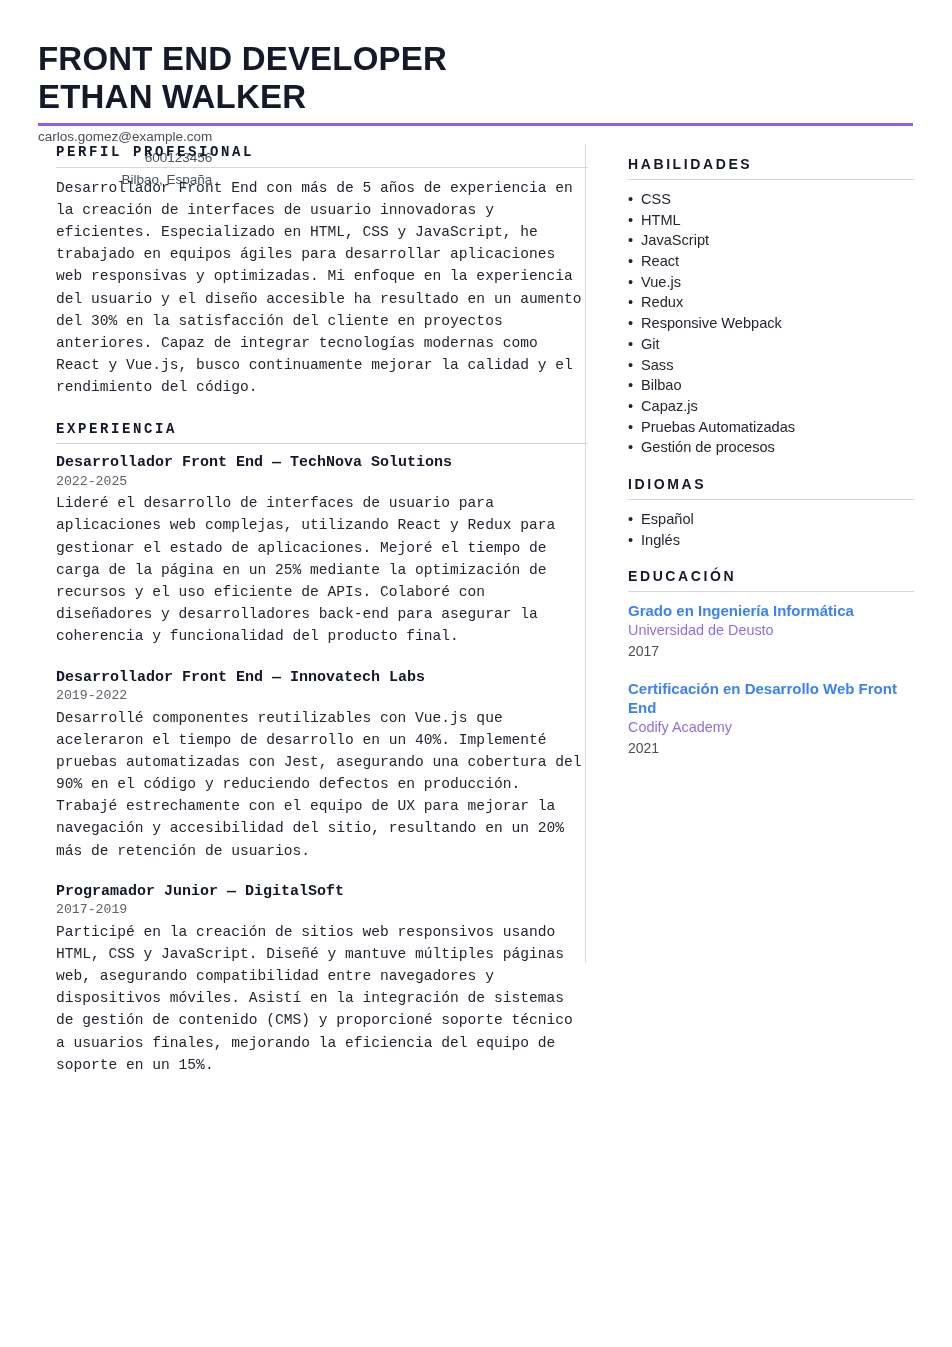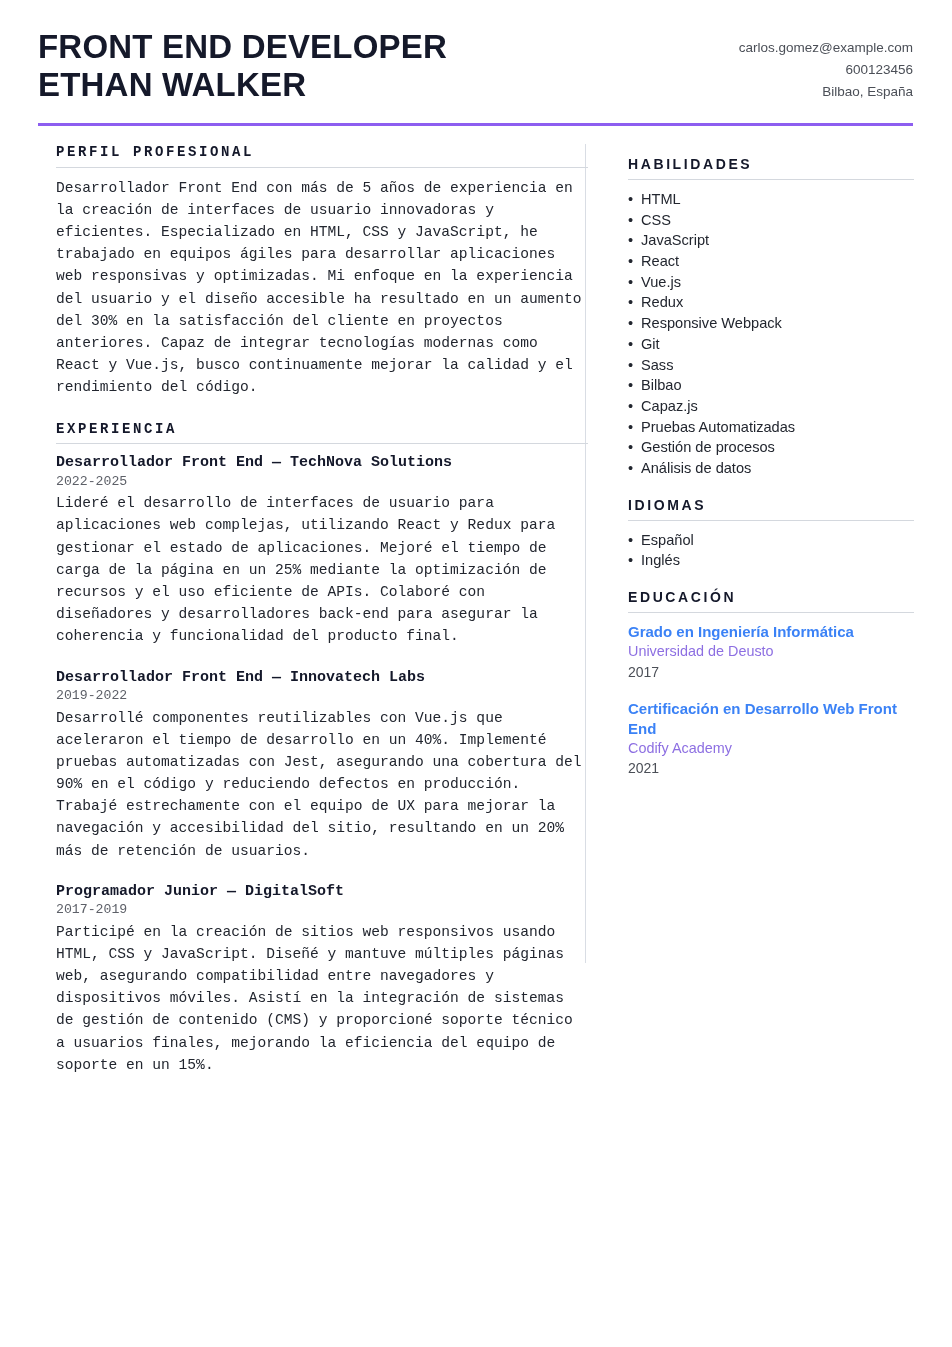--- a/index.html
+++ b/index.html
@@ -18,25 +18,26 @@
     height: 1347px;
     background: #ffffff;
     box-sizing: border-box;
     overflow: hidden;
   }
 
   
   .header {
     position: absolute;
     left: 38px;
-    top: 28px;
+    top: 40px;
     right: 39px;
     display: flex;
     align-items: flex-start;
     justify-content: space-between;
+    flex-direction: column;
   }
   .header-left {
     max-width: 620px;
   }
   .headline {
     font-size: 33px;
     font-weight: bold;
     letter-spacing: 0.2px;
     line-height: 1.16;
     color: #15192a;
@@ -246,34 +247,33 @@
       </div>
 
     </div>
 
     <div class="col-right">
 
       <div class="section tight">
         <div class="sec-title">HABILIDADES</div>
         <div class="sec-rule"></div>
         <ul class="blist">
+          <li>CSS</li>
           <li>HTML</li>
-          <li>CSS</li>
           <li>JavaScript</li>
           <li>React</li>
           <li>Vue.js</li>
           <li>Redux</li>
           <li>Responsive Webpack</li>
           <li>Git</li>
           <li>Sass</li>
           <li>Bilbao</li>
           <li>Capaz.js</li>
           <li>Pruebas Automatizadas</li>
           <li>Gestión de procesos</li>
-          <li>Análisis de datos</li>
         </ul>
       </div>
 
       <div class="section tight">
         <div class="sec-title">IDIOMAS</div>
         <div class="sec-rule"></div>
         <ul class="blist">
           <li>Español</li>
           <li>Inglés</li>
         </ul>

